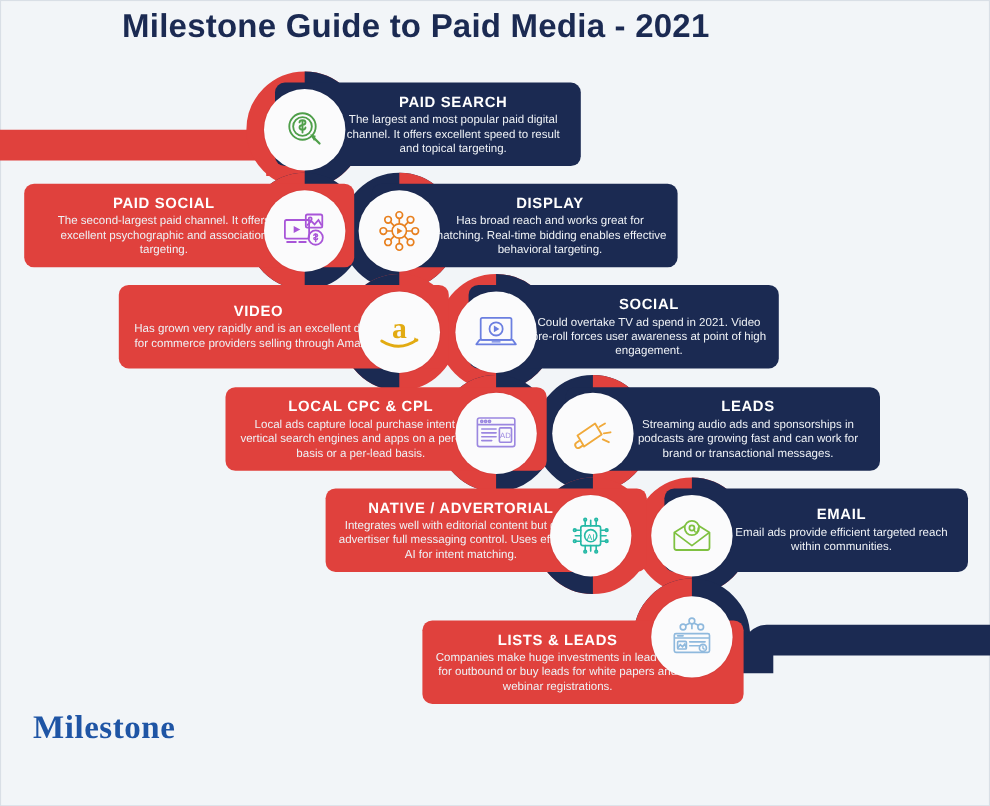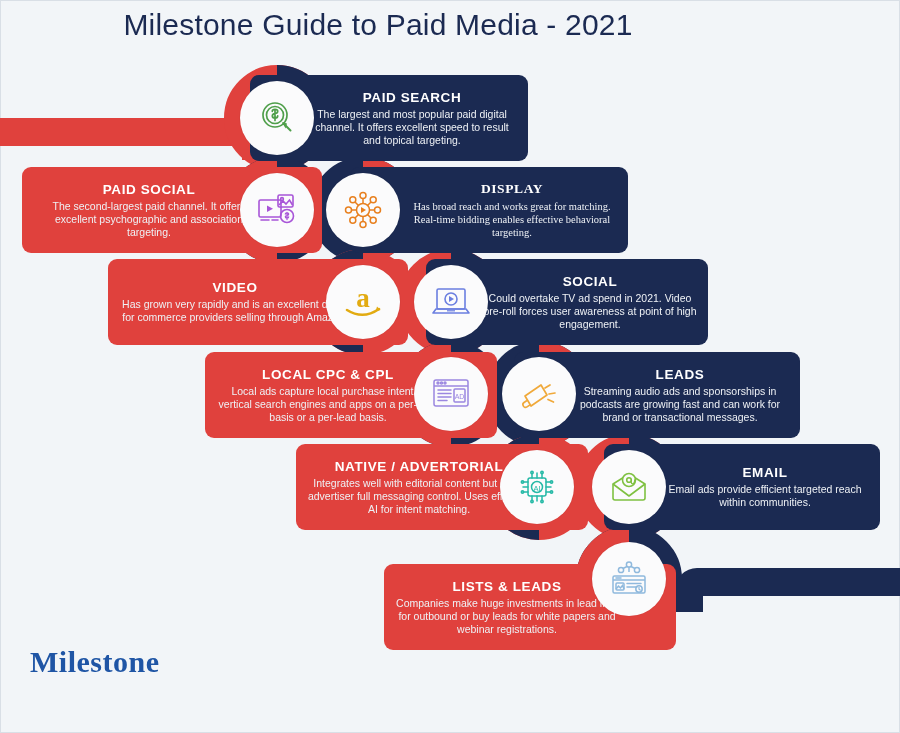--- a/index.html
+++ b/index.html
@@ -12,30 +12,30 @@
   }
   #frame{
     position:absolute;inset:0;
     border:1px solid #d9dfe6;
     box-sizing:border-box;
   }
   
   #title{
     position:absolute;left:0;top:8px;width:756px;
     text-align:center;
-    font-size:30px;font-weight:normal;
+    font-size:30px;font-weight:bold;
     color:#1b2a52;
     letter-spacing:.2px;
   }
   
   #ribbons{position:absolute;left:0;top:0;width:900px;height:733px;}
   
   .row{position:absolute;height:86px;}
   .bar{
-    position:absolute;top:0;height:86px;border-radius:9px;
+    position:absolute;top:0;height:76px;border-radius:9px;
     box-sizing:border-box;
     display:flex;align-items:center;justify-content:center;
     flex-direction:column;
   }
   .bar.navy{background:#1b2a52;}
   .bar.red{background:#e0413d;}
   .bar .ttl{
     font-size:13.5px;font-weight:bold;color:#ffffff;
     letter-spacing:.6px;margin-bottom:3px;text-align:center;
   }
@@ -140,21 +140,21 @@
 
 <div class="row" style="left:22px;top:167px;width:300px;">
   <div class="bar red" style="left:0;width:300px;">
     <div class="txt">
       <div class="ttl">PAID SOCIAL</div>
       <div class="dsc">The second-largest paid channel. It offers excellent psychographic and association targeting.</div>
     </div>
   </div>
 </div>
 <div class="row" style="left:338px;top:167px;width:278px;">
-  <div class="bar navy" style="left:12px;width:278px;font-family:Liberation Serif, serif;">
+  <div class="bar navy" style="left:0;width:278px;">
     <div class="txt">
       <div class="ttl">DISPLAY</div>
       <div class="dsc">Has broad reach and works great for matching. Real-time bidding enables effective behavioral targeting.</div>
     </div>
   </div>
 </div>
 
 <div class="row" style="left:108px;top:259px;width:300px;">
   <div class="bar red" style="left:0;width:300px;">
     <div class="txt">

